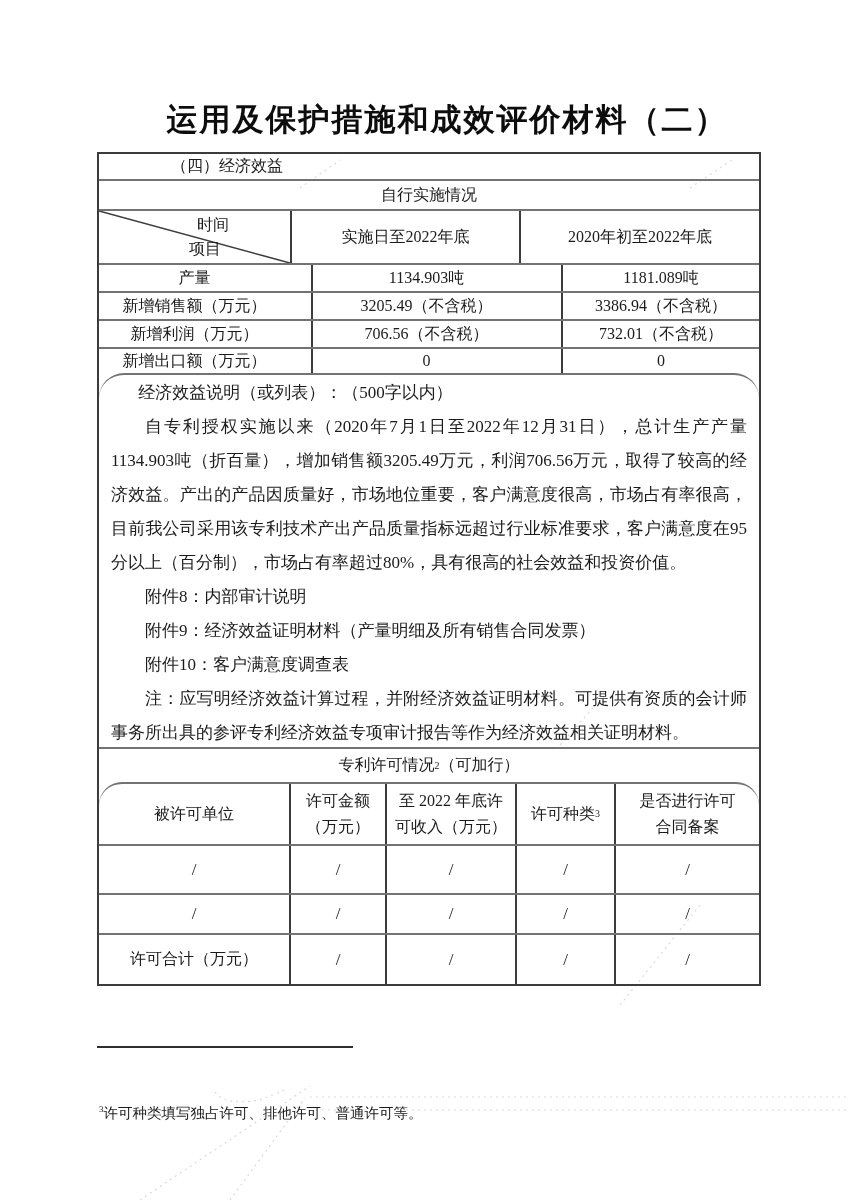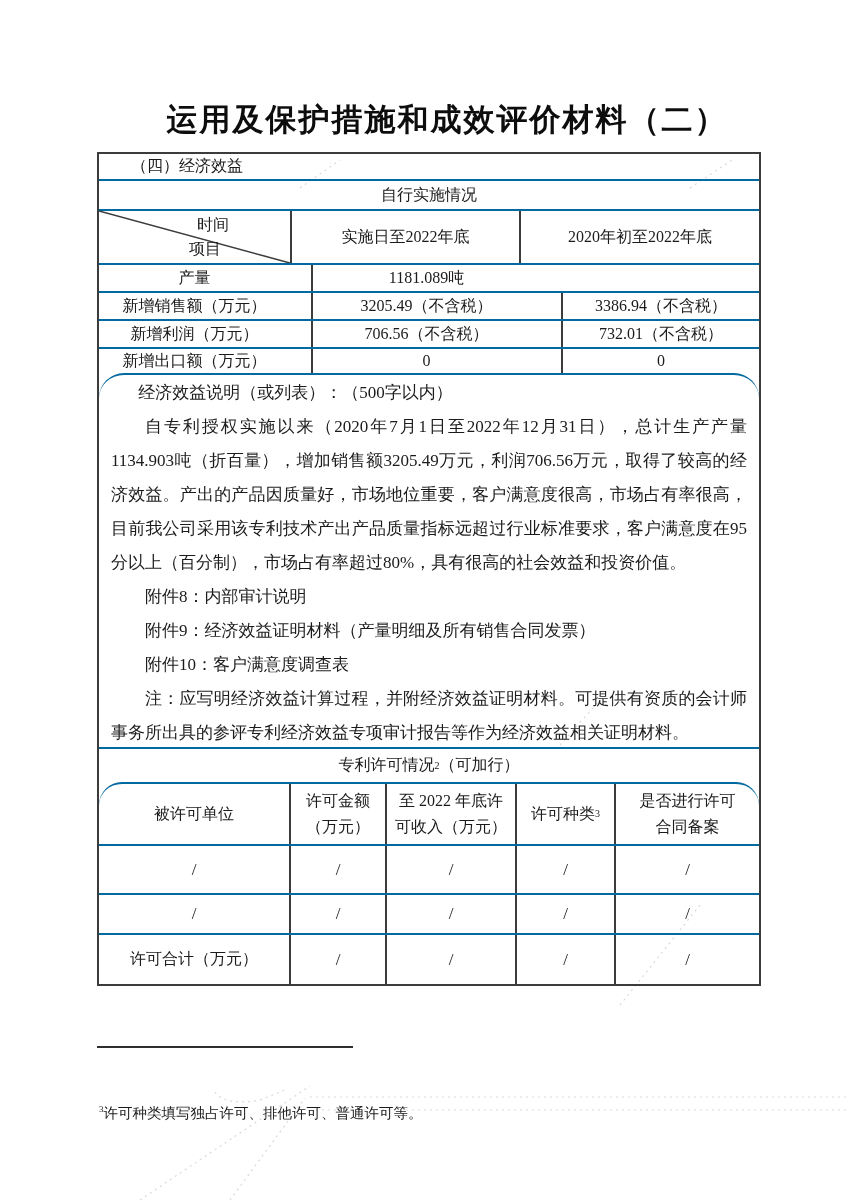--- a/index.html
+++ b/index.html
@@ -14,23 +14,23 @@
     position:absolute; top:99px; left:0; width:100%;
     text-align:center; font-size:31px; font-weight:bold;
     letter-spacing:2px; color:#0d0d0d;padding-left:45px;
   }
   
   .doc-table {
     position:absolute; left:97px; top:152px; width:664px;
     border:2px solid #3c3c3c; background:transparent;
     font-size:16px; z-index:2;
   }
-  .trow { border-top:2px solid #0369a1; }
+  .trow { border-top:2px solid #737373; }
   .trow:first-child { border-top:none; }
-  .r-section { height:25px; display:flex; align-items:center; padding-left:32px; font-size:16px; }
+  .r-section { height:25px; display:flex; align-items:center; padding-left:72px; font-size:16px; }
   .r-center  { display:flex; align-items:center; justify-content:center; }
   .r-selfimpl { height:30px; font-size:16px; }
   
   .grid3 { display:grid; grid-template-columns:191px 229px 1fr; }
   .grid3 > div { border-left:2px solid #3c3c3c; display:flex; align-items:center; justify-content:center; text-align:center; }
   .grid3 > div:first-child { border-left:none; }
   .hdr3 { height:54px; }
   .drow { height:28px; font-size:16px;gap:21px; }
   .drow-last { height:26px; }
   
@@ -103,20 +103,21 @@
       </svg>
       <span class="lbl lbl-time">时间</span>
       <span class="lbl lbl-item">项目</span>
     </div>
     <div>实施日至2022年底</div>
     <div>2020年初至2022年底</div>
   </div>
 
   <div class="trow grid3 drow">
     <div>产量</div>
+    <div>1134.903吨</div>
     <div>1181.089吨</div>
   </div>
   <div class="trow grid3 drow">
     <div>新增销售额（万元）</div>
     <div>3205.49（不含税）</div>
     <div>3386.94（不含税）</div>
   </div>
   <div class="trow grid3 drow">
     <div>新增利润（万元）</div>
     <div>706.56（不含税）</div>

